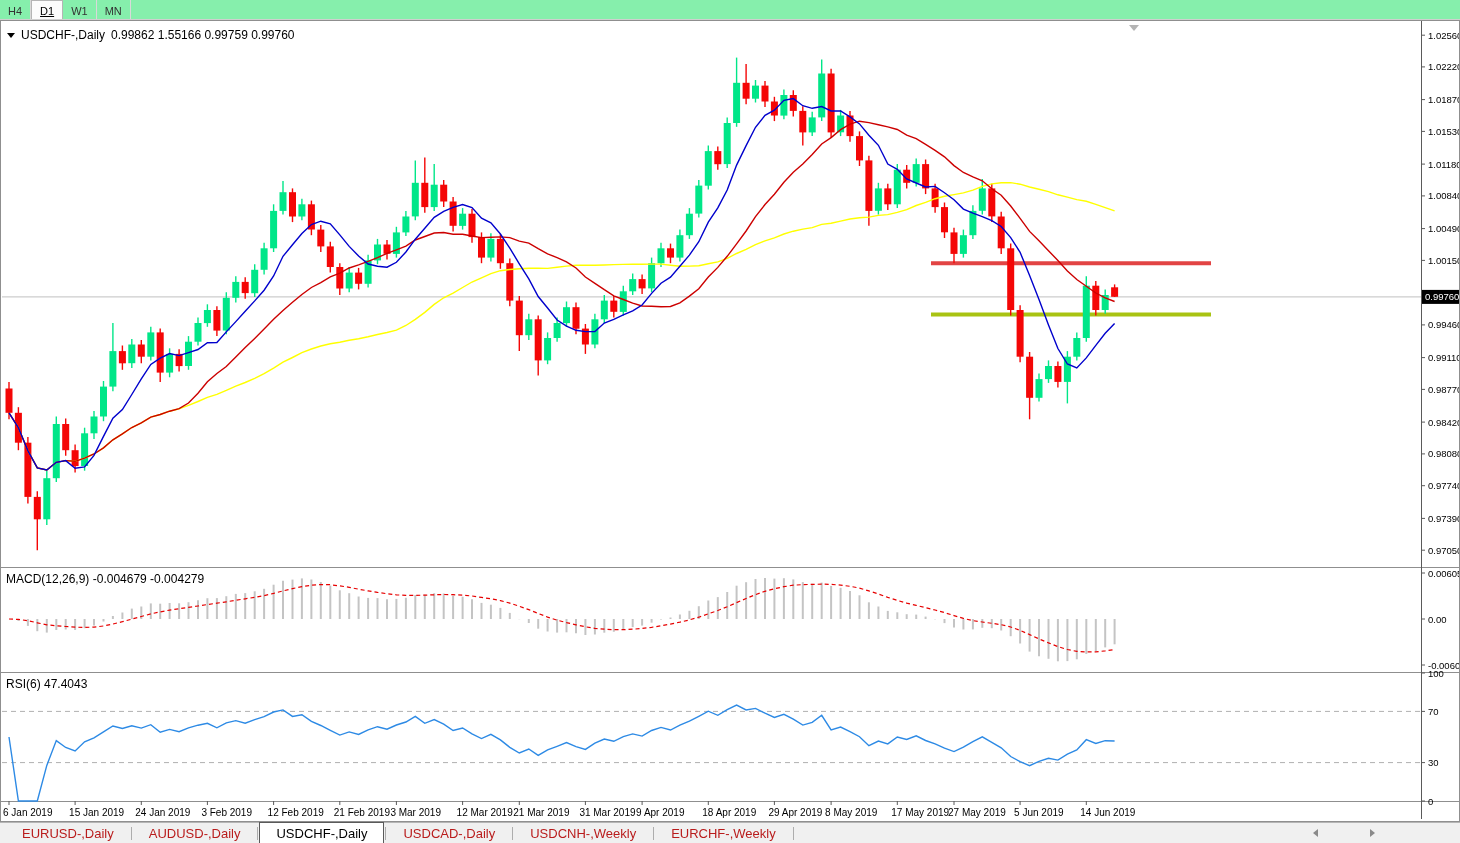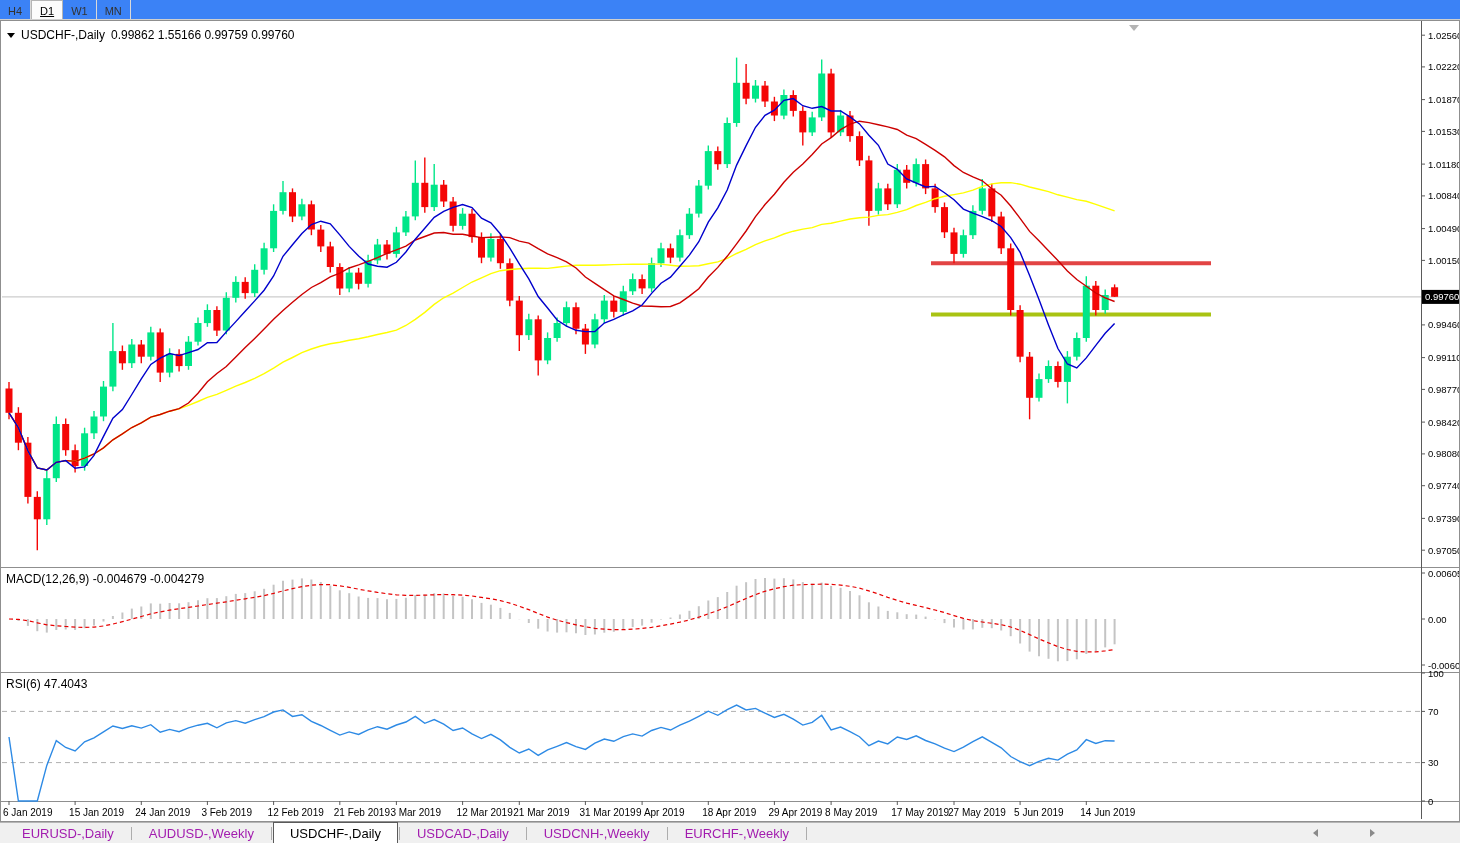--- a/index.html
+++ b/index.html
@@ -1,36 +1,36 @@
 <!DOCTYPE html>
 <html><head>
 <meta charset="utf-8">
 <style>
   html,body{margin:0;padding:0;width:1460px;height:843px;overflow:hidden;background:#fff;
             font-family:"Liberation Sans",sans-serif;}
   
-  .toolbar{position:absolute;left:0;top:0;width:1460px;height:19px;background:#3b82f6;
+  .toolbar{position:absolute;left:0;top:0;width:1460px;height:19px;background:#86efac;
            border-bottom:1px solid #cfcfcf;display:flex;align-items:stretch;}
   .tf-btn{font-size:11px;color:#333;padding:2px 8px 0 8px;border-right:1px solid #d9d9d9;
           display:flex;align-items:center;cursor:default;}
   .tf-btn.active{background:#fcfcfc;border:1px solid #b5b5b5;border-bottom:none;color:#000;text-decoration:underline;}
   
   .chart-window{position:absolute;left:0;top:20px;width:1458px;height:800px;
                 border:1px solid #8f8f8f;background:#fff;}
   #chart-svg{position:absolute;left:0;top:0;}
   .overlay-label{position:absolute;font-size:12px;color:#000;white-space:pre;}
   .title-line{left:6px;top:7px;display:flex;align-items:center;gap:6px;}
   .tri-down{width:0;height:0;border-left:4px solid transparent;border-right:4px solid transparent;
             border-top:5px solid #000;display:inline-block;}
   .macd-label{left:5px;top:551px;}
   .rsi-label{left:5px;top:656px;}
   
   .tabbar{position:absolute;left:0;top:822px;width:1460px;height:21px;background:#f0f0f0;
           border-top:1px solid #b5b5b5;display:flex;align-items:center;padding-left:6px;}
-  .tab{font-size:13px;color:#a21caf;padding:1px 16px;height:17px;display:flex;align-items:center;
+  .tab{font-size:13px;color:#b91c1c;padding:1px 16px;height:17px;display:flex;align-items:center;
        cursor:default;}
   .tab.active{background:#fff;color:#000;border:1px solid #5a5a5a;border-bottom:1px solid #fff;
               margin-top:-2px;padding-top:2px;}
   .tab-sep{width:1px;height:13px;background:#adadad;margin:0 1px;}
   .scroll-arrows{position:absolute;right:85px;top:829px;display:flex;gap:52px;}
   .arr{width:0;height:0;border-top:4px solid transparent;border-bottom:4px solid transparent;}
   .arr-left{border-right:5px solid #8a8a8a;}
   .arr-right{border-left:5px solid #8a8a8a;}
 </style>
 </head>
@@ -523,21 +523,21 @@
   </div>
 
   <div class="overlay-label macd-label"><span>MACD(12,26,9)</span> <span>-0.004679 -0.004279</span></div>
 
   <div class="overlay-label rsi-label"><span>RSI(6)</span> <span>47.4043</span></div>
 </div>
 
 <div class="tabbar" id="tabbar">
     <div class="tab">EURUSD-,Daily</div>
     <div class="tab-sep"></div>
-    <div class="tab">AUDUSD-,Weekly</div>
+    <div class="tab">AUDUSD-,Daily</div>
     <div class="tab-sep"></div>
     <div class="tab active">USDCHF-,Daily</div>
     <div class="tab-sep"></div>
     <div class="tab">USDCAD-,Daily</div>
     <div class="tab-sep"></div>
     <div class="tab">USDCNH-,Weekly</div>
     <div class="tab-sep"></div>
     <div class="tab">EURCHF-,Weekly</div>
     <div class="tab-sep"></div>
   </div>

